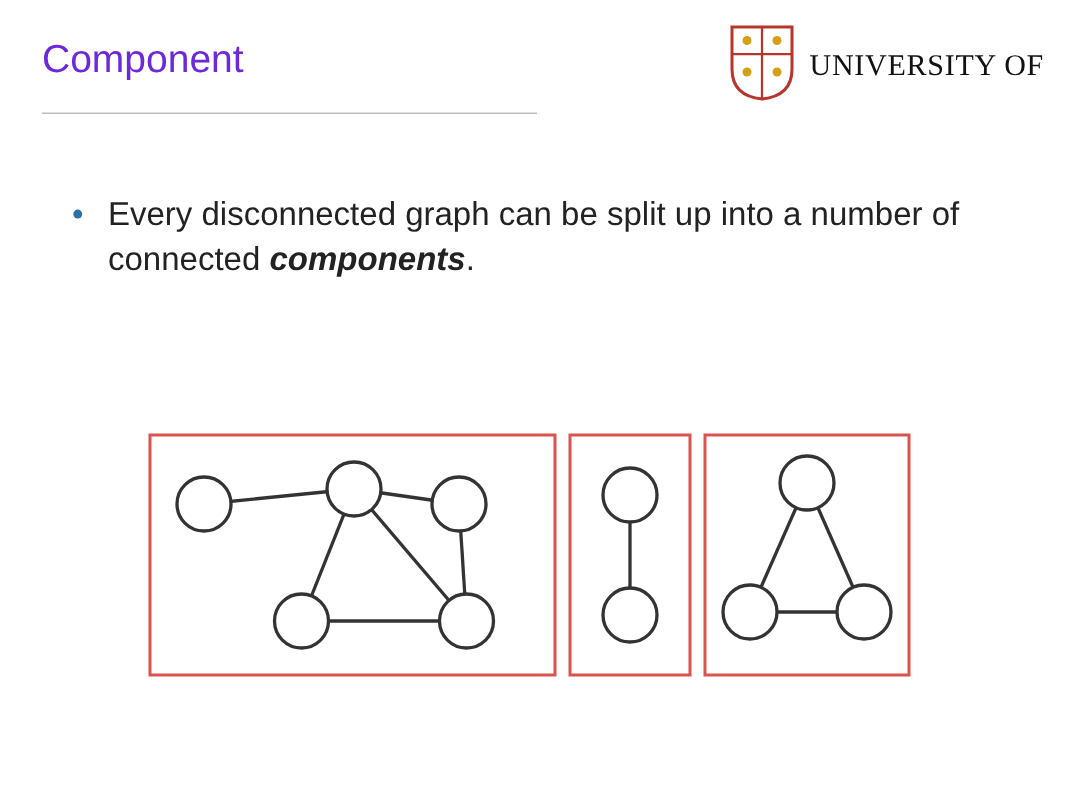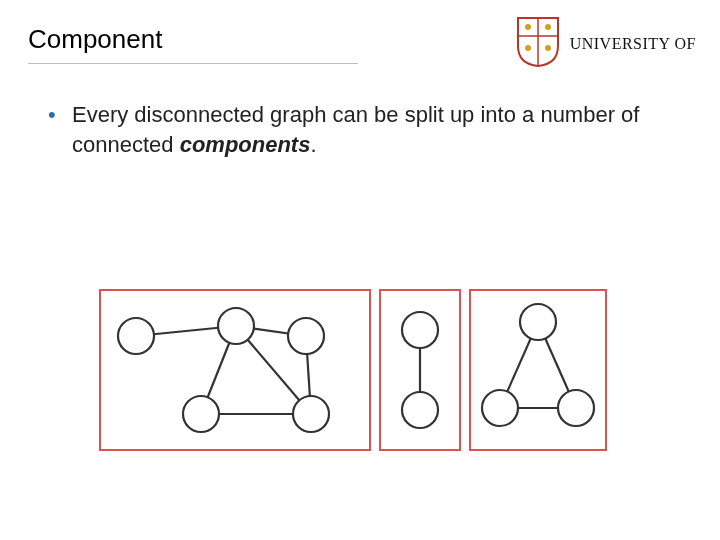--- a/index.html
+++ b/index.html
@@ -17,60 +17,61 @@
     width: 720px;
     height: 540px;
     box-sizing: border-box;
   }
   .title {
     position: absolute;
     left: 28px;
     top: 24px;
     font-size: 26px;
     font-weight: 400;
-    color: #000000;
-    padding-bottom: 8px;
+    color: #6d28d9;
+    padding-bottom: 20px;
     border-bottom: 1px solid #bdbdbd;
     width: 330px;
   }
   .logo {
     position: absolute;
     right: 24px;
     top: 16px;
     display: flex;
     align-items: center;
     gap: 10px;
   }
   .crest {
     width: 44px;
     height: 52px;
   }
   .uni-text {
     font-family: Georgia, "Times New Roman", serif;
-    font-size: 16px;
+    font-size: 20px;
     line-height: 1.05;
     letter-spacing: 0.5px;
     color: #111;
   }
   .body {
     position: absolute;
     left: 48px;
     top: 100px;
     right: 40px;
     font-size: 22px;
     line-height: 1.35;
   }
   ul.bullets {
     list-style: none;
     margin: 0;
     padding: 0;
   }
   ul.bullets > li {
     position: relative;
     padding-left: 24px;
+    margin-top: 28px;
   }
   ul.bullets > li::before {
     content: "•";
     position: absolute;
     left: 0;
     top: 0;
     color: #2f6fa7;
     font-size: 22px;
     line-height: 1.35;
   }

